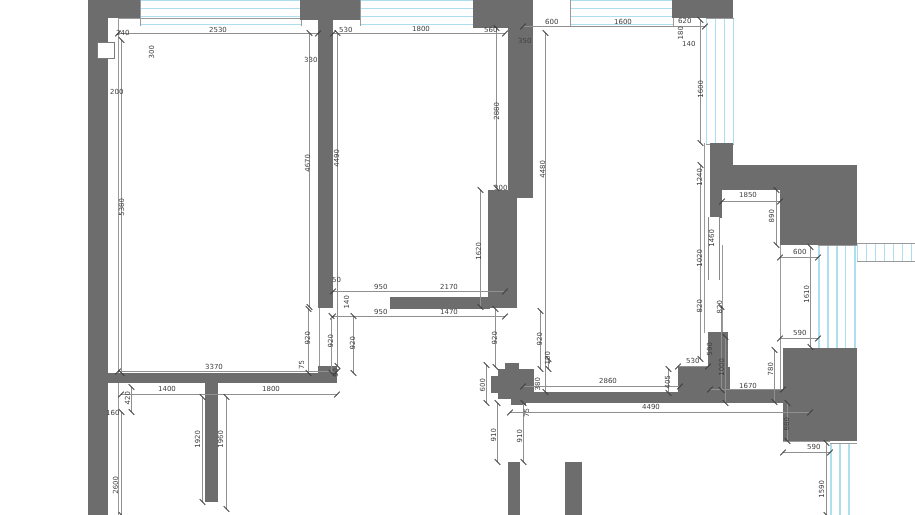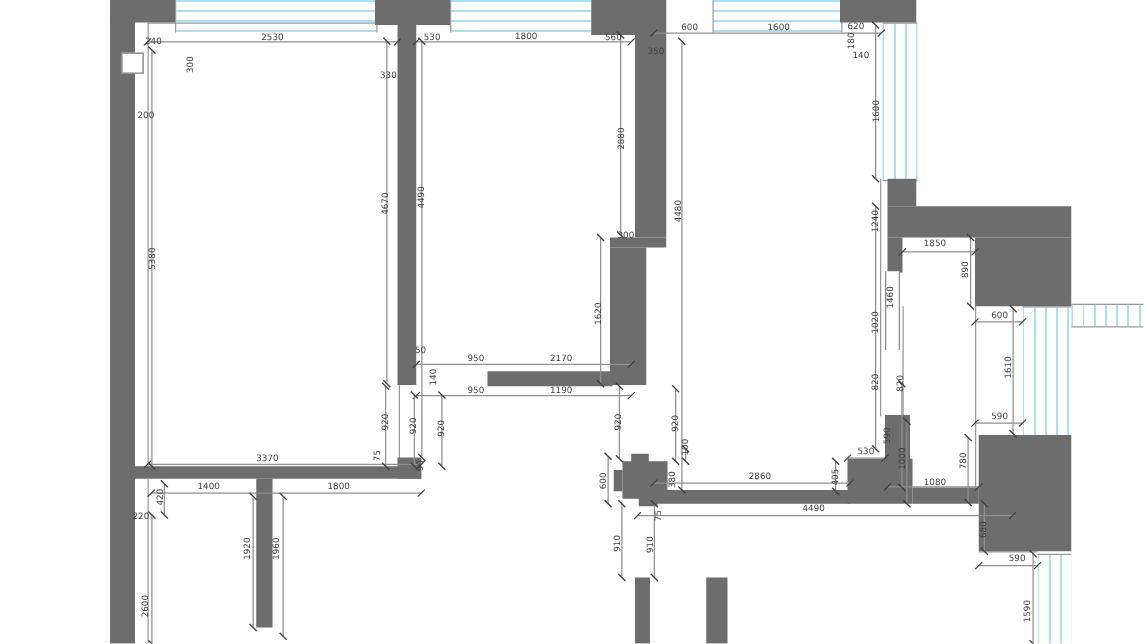--- a/index.html
+++ b/index.html
@@ -155,46 +155,46 @@
     <span class="dim" style="left: 793px; top: 248px;">600</span>
     <span class="dim r90" style="left: 803px; top: 285px;">1610</span>
     <span class="dim r90" style="left: 696px; top: 299px;">820</span>
     <span class="dim r90" style="left: 716px; top: 300px;">820</span>
     <span class="dim" style="left: 793px; top: 329px;">590</span>
     <span class="dim" style="left: 332px; top: 276px;">50</span>
     <span class="dim r90" style="left: 343px; top: 295px;">140</span>
     <span class="dim" style="left: 374px; top: 283px;">950</span>
     <span class="dim" style="left: 440px; top: 283px;">2170</span>
     <span class="dim" style="left: 374px; top: 308px;">950</span>
-    <span class="dim" style="left: 440px; top: 308px;">1190</span>
+    <span class="dim" style="left: 440px; top: 308px;">1470</span>
     <span class="dim r90" style="left: 304px; top: 331px;">920</span>
     <span class="dim r90" style="left: 327px; top: 334px;">920</span>
     <span class="dim r90" style="left: 349px; top: 336px;">920</span>
     <span class="dim r90" style="left: 491px; top: 331px;">920</span>
     <span class="dim r90" style="left: 536px; top: 332px;">920</span>
     <span class="dim r90" style="left: 544px; top: 351px;">100</span>
     <span class="dim" style="left: 205px; top: 363px;">3370</span>
     <span class="dim r90" style="left: 298px; top: 360px;">75</span>
     <span class="dim r90" style="left: 332px; top: 368px;">90</span>
     <span class="dim" style="left: 158px; top: 385px;">1400</span>
     <span class="dim" style="left: 262px; top: 385px;">1800</span>
     <span class="dim r90" style="left: 124px; top: 391px;">420</span>
-    <span class="dim" style="left: 106px; top: 409px;">220</span>
+    <span class="dim" style="left: 106px; top: 409px;">160</span>
     <span class="dim r90" style="left: 194px; top: 430px;">1920</span>
     <span class="dim r90" style="left: 217px; top: 430px;">1960</span>
     <span class="dim r90" style="left: 112px; top: 476px;">2600</span>
     <span class="dim r90" style="left: 479px; top: 378px;">600</span>
     <span class="dim r90" style="left: 534px; top: 377px;">380</span>
     <span class="dim r90" style="left: 523px; top: 408px;">75</span>
     <span class="dim r90" style="left: 490px; top: 428px;">910</span>
     <span class="dim r90" style="left: 516px; top: 429px;">910</span>
     <span class="dim" style="left: 599px; top: 377px;">2860</span>
     <span class="dim r90" style="left: 664px; top: 375px;">405</span>
     <span class="dim" style="left: 686px; top: 357px;">530</span>
     <span class="dim r90" style="left: 706px; top: 342px;">590</span>
     <span class="dim r90" style="left: 718px; top: 358px;">1000</span>
     <span class="dim" style="left: 642px; top: 403px;">4490</span>
-    <span class="dim" style="left: 739px; top: 382px;">1080</span>
+    <span class="dim" style="left: 739px; top: 382px;">1670</span>
     <span class="dim r90" style="left: 767px; top: 362px;">780</span>
     <span class="dim r90" style="left: 783px; top: 417px;">680</span>
     <span class="dim" style="left: 807px; top: 443px;">590</span>
     <span class="dim r90" style="left: 818px; top: 480px;">1590</span>
   </div>
 
 </body></html>

